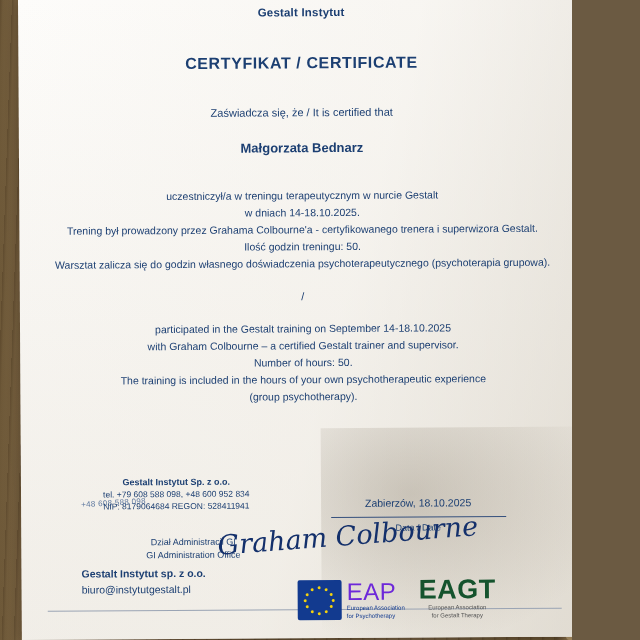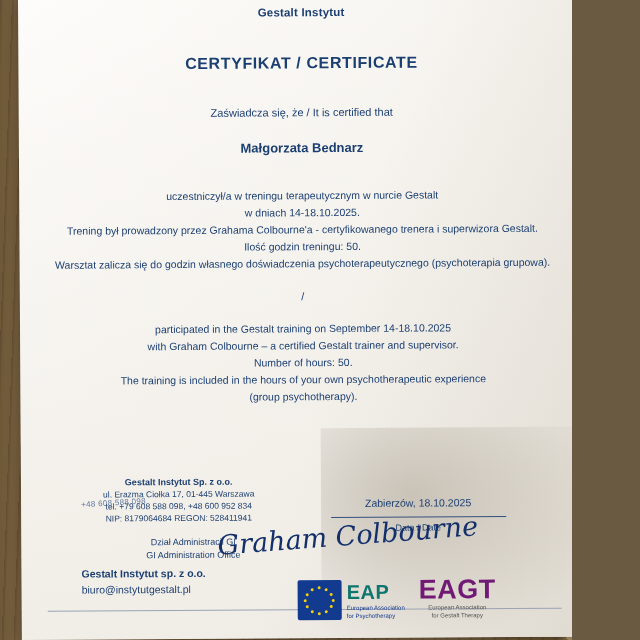--- a/index.html
+++ b/index.html
@@ -232,40 +232,40 @@
     position: relative;
     border-radius: 2px;
   }
   .eap-flag .star {
     position: absolute;
     width: 3px; height: 3px;
     background: #f5d20c;
     border-radius: 50%;
   }
   .eap-text .eap-main {
-    font-size: 20px;
-    font-weight: bold;
-    color: #0f766e;
+    font-size: 24px;
+    font-weight: normal;
+    color: #6d28d9;
     line-height: 24px;
     letter-spacing: 0.5px;
   }
   .eap-text .eap-sub {
     font-size: 6px;
     color: #123a8f;
     line-height: 8px;
   }
   .eagt-logo {
     display: flex;
     flex-direction: column;
     align-items: center;
   }
   .eagt-main {
     font-size: 27px;
     font-weight: bold;
-    color: #701a75;
+    color: #14532d;
     line-height: 28px;
     letter-spacing: 0.5px;
   }
   .eagt-sub {
     font-size: 6px;
     color: #555;
     line-height: 8px;
   }
 </style>
 </head>
@@ -302,21 +302,20 @@
         <div class="para">participated in the Gestalt training on September 14-18.10.2025</div>
         <div class="para">with Graham Colbourne – a certified Gestalt trainer and supervisor.</div>
         <div class="para">Number of hours: 50.</div>
         <div class="para">The training is included in the hours of your own psychotherapeutic experience</div>
         <div class="para">(group psychotherapy).</div>
       </div>
 
       <div class="footer-area">
         <div class="addr-left">
           <div class="b">Gestalt Instytut Sp. z o.o.</div>
-          <div>ul. Erazma Ciołka 17, 01-445 Warszawa</div>
           <div>tel. +79 608 588 098, +48 600 952 834</div>
           <div>NIP: 8179064684 REGON: 528411941</div>
         </div>
         <div class="stamp-overlay">+48 608 588 098</div>
         <div class="dept">
           <div>Dział Administracji GI</div>
           <div>GI Administration Office</div>
         </div>
         <div class="date-right">
           <div>Zabierzów, 18.10.2025</div>

